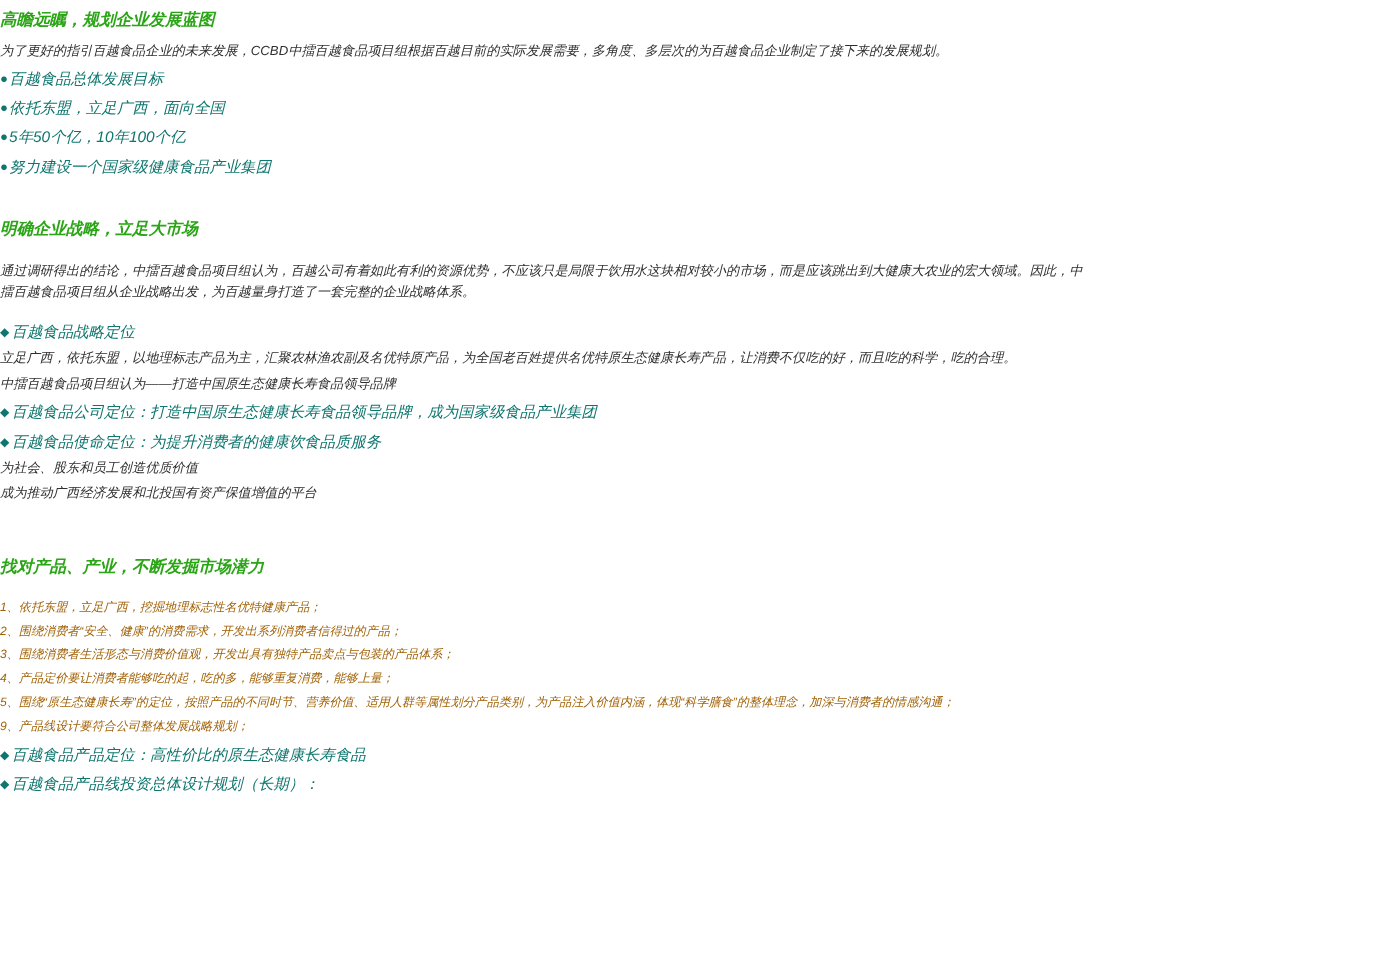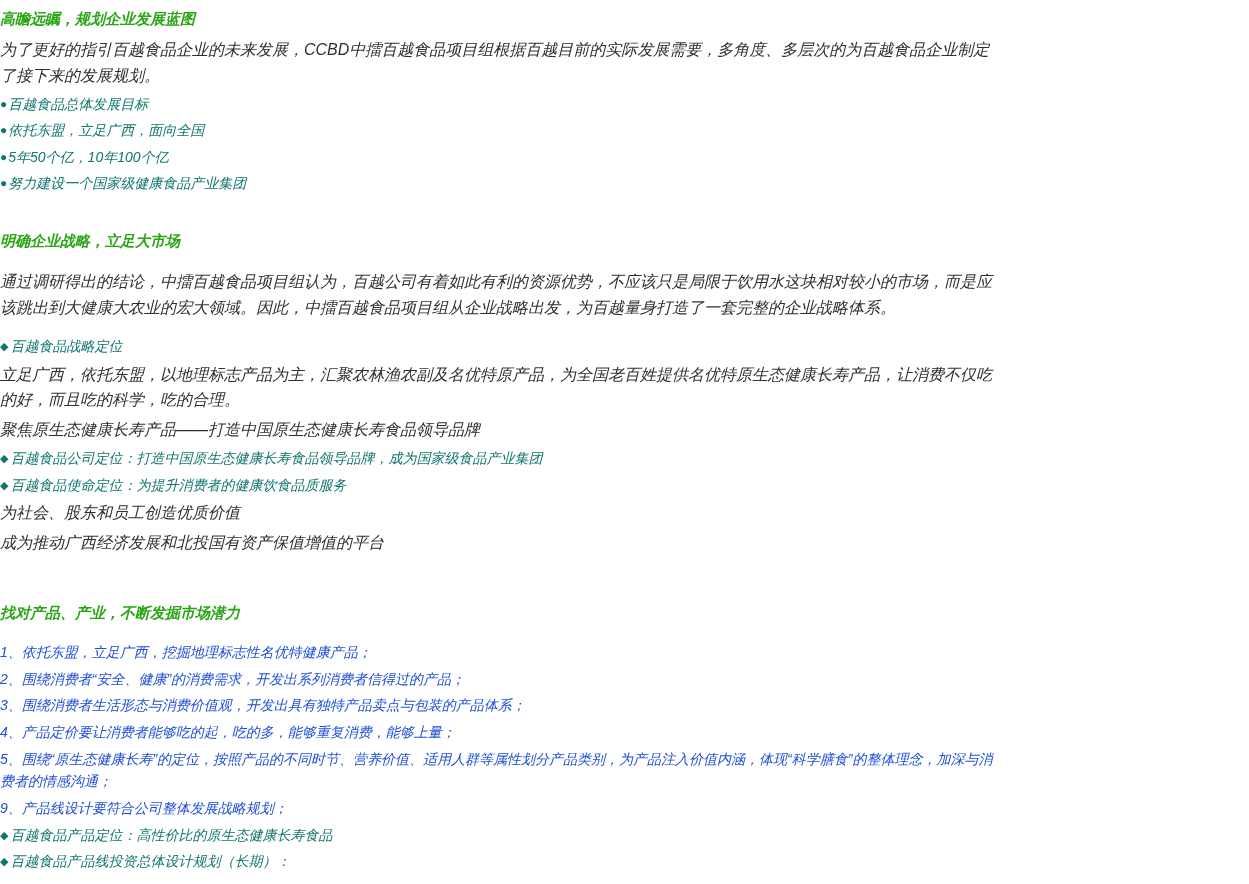--- a/index.html
+++ b/index.html
@@ -24,21 +24,21 @@
   }
   .h-green {
     color: #2aa515;
     font-size: 15px;
     font-weight: bold;
     margin: 2px 0 8px 0;
     line-height: 1.4;
   }
   .para {
     margin: 0 0 4px 0;
-    font-size: 16px;
+    font-size: 12px;
     color: #2f2f2f;
     line-height: 1.62;
   }
   .bullet-line {
     margin: 0 0 4px 0;
     font-size: 14px;
     color: #0f766e;
   }
   .bullet-line .dot {
     display: inline-block;
@@ -49,22 +49,22 @@
   }
   .bullet-line .dia {
     display: inline-block;
     margin-right: 2px;
     font-size: 11px;
     line-height: 1;
     vertical-align: 1px;
   }
   .list-item {
     margin: 0 0 4px 0;
-    font-size: 14px;
-    color: #1d4ed8;
+    font-size: 11px;
+    color: #a16207;
     line-height: 1.62;
   }
   .gap-sm { height: 10px; }
   .gap-lg { height: 30px; }
   .sec { margin-bottom: 0; }
 </style>
 </head>
 <body>
 
 <div class="page">
@@ -92,21 +92,21 @@
   <div class="sec">
     <div class="h-green">明确企业战略，立足大市场</div>
     <div class="gap-sm"></div>
     <div class="para">通过调研得出的结论，中擂百越食品项目组认为，百越公司有着如此有利的资源优势，不应该只是局限于饮用水这块相对较小的市场，而是应该跳出到大健康大农业的宏大领域。因此，中擂百越食品项目组从企业战略出发，为百越量身打造了一套完整的企业战略体系。</div>
     <div class="gap-sm"></div>
 
     <div class="bullet-line">
       <span class="dia">◆</span><span>百越食品战略定位</span>
     </div>
     <div class="para">立足广西，依托东盟，以地理标志产品为主，汇聚农林渔农副及名优特原产品，为全国老百姓提供名优特原生态健康长寿产品，让消费不仅吃的好，而且吃的科学，吃的合理。</div>
-    <div class="para">聚焦原生态健康长寿产品——打造中国原生态健康长寿食品领导品牌</div>
+    <div class="para">中擂百越食品项目组认为——打造中国原生态健康长寿食品领导品牌</div>
 
     <div class="bullet-line">
       <span class="dia">◆</span><span>百越食品公司定位：打造中国原生态健康长寿食品领导品牌，成为国家级食品产业集团</span>
     </div>
     <div class="bullet-line">
       <span class="dia">◆</span><span>百越食品使命定位：为提升消费者的健康饮食品质服务</span>
     </div>
     <div class="para">为社会、股东和员工创造优质价值</div>
     <div class="para">成为推动广西经济发展和北投国有资产保值增值的平台</div>
   </div>

